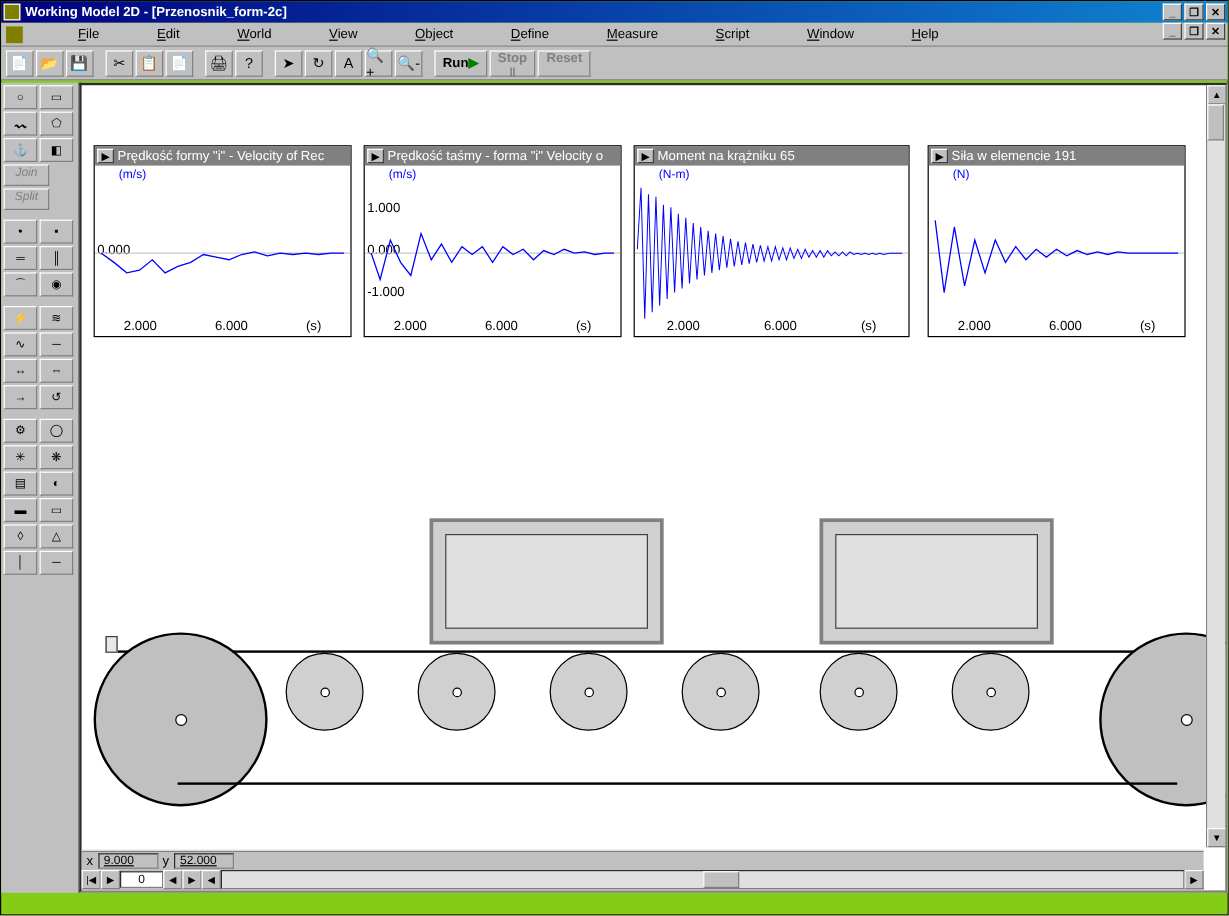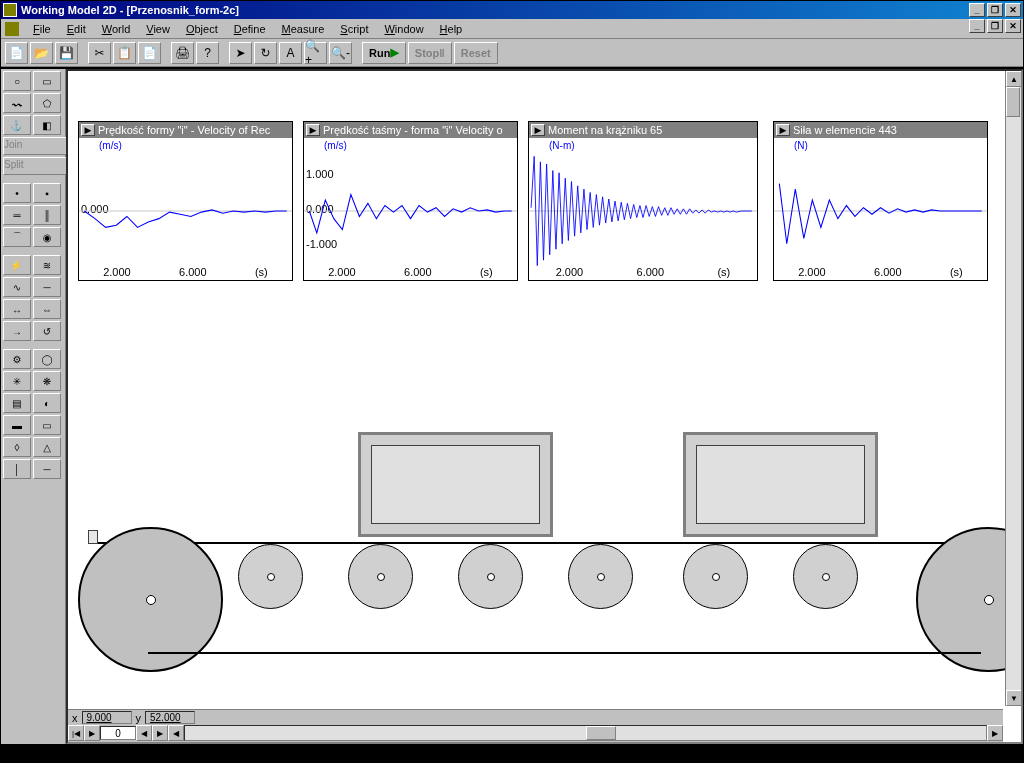--- a/index.html
+++ b/index.html
@@ -1,35 +1,35 @@
 <!DOCTYPE html>
 <html><head>
 <meta charset="utf-8">
 <style>
   * { box-sizing: border-box; margin: 0; padding: 0; font-family: "MS Sans Serif", Tahoma, sans-serif; font-size: 11px; }
   body { background: #c0c0c0; overflow: hidden; }
-  .win { width: 1024px; height: 763px; background: #000000; border: 1px solid #000; position: relative; }
+  .win { width: 1024px; height: 763px; background: #84cc16; border: 1px solid #000; position: relative; }
   .titlebar { height: 18px; background: linear-gradient(to right, #000080, #1084d0); color: #fff; display: flex; align-items: center; padding: 0 2px; font-weight: bold; }
   .titlebar .icon { width: 14px; height: 14px; background: #808000; margin-right: 4px; border: 1px solid #fff; }
   .titlebar .spacer { flex: 1; }
   .titlebar .ctrl { width: 16px; height: 14px; background: #c0c0c0; border: 1px solid #fff; border-right-color:#404040; border-bottom-color:#404040; margin-left: 2px; display:flex; align-items:center; justify-content:center; font-size:9px; font-family: Marlett, sans-serif; color:#000;}
   .menubar { height: 20px; background: #c0c0c0; display: flex; align-items: center; padding-left: 4px; border-bottom: 1px solid #808080; }
   .menubar .micon { width: 14px; height: 14px; background: #808000; margin-right: 6px; }
-  .menubar .mi { padding: 2px 8px; cursor: default; }
+  .menubar .mi { padding: 2px 8px; cursor: default; margin-left: 32px; }
   .menubar .mi u { text-decoration: underline; }
   .toolbar { height: 28px; background: #c0c0c0; display: flex; align-items: center; padding: 2px 4px; gap: 2px; border-bottom: 1px solid #808080; }
   .tb { width: 23px; height: 22px; background: #c0c0c0; border: 1px solid #fff; border-right-color:#808080; border-bottom-color:#808080; display:flex; align-items:center; justify-content:center; font-size:12px; }
   .tbsep { width: 6px; }
   .runbtn { height: 22px; padding: 0 6px; background:#c0c0c0; border:1px solid #fff; border-right-color:#808080; border-bottom-color:#808080; display:flex; align-items:center; font-weight:bold;}
-  .runbtn.dis { color:#808080; }
+  .runbtn.dis { color:#808080;flex-direction:column; }
   .workarea { position:absolute; top:68px; left:0; right:0; bottom:18px; display:flex; }
   .sidetools { width:65px; background:#c0c0c0; padding:2px; border-right:1px solid #808080; }
   .sidetools .row { display:flex; gap:2px; margin-bottom:2px; }
   .st { width:28px; height:20px; background:#c0c0c0; border:1px solid #fff; border-right-color:#808080; border-bottom-color:#808080; display:flex; align-items:center; justify-content:center; font-size:10px;}
-  .jbtn { width:65px; height:18px; background:#c0c0c0; border:1px solid #fff; border-right-color:#808080; border-bottom-color:#808080; margin-bottom:2px; color:#808080; font-size:10px; padding-top:1px;}
+  .jbtn { width:38px; height:18px; background:#c0c0c0; border:1px solid #fff; border-right-color:#808080; border-bottom-color:#808080; margin-bottom:2px; text-align:center; color:#808080; font-size:10px; padding-top:1px;font-style:italic;}
   .canvas { flex:1; background:#fff; position:relative; border:2px inset #808080; overflow:hidden;}
   .panel { position:absolute; background:#fff; border:1px solid #000; }
   .panel .ptitle { height:16px; background:#808080; color:#fff; display:flex; align-items:center; padding:0 2px; font-size:10px;}
   .panel .ptitle .arrow { width:14px; height:12px; background:#c0c0c0; border:1px solid #fff; border-right-color:#404040; border-bottom-color:#404040; margin-right:3px; display:flex; align-items:center; justify-content:center; color:#000; font-size:9px;}
   .panel .pbody { padding:4px; position:relative; height:calc(100% - 16px);}
   .panel .unit { color:#0000ff; font-size:10px; position:absolute; top:2px; left:20px;}
   .xaxis { position:absolute; bottom:2px; left:0; right:0; display:flex; justify-content:space-around; font-size:10px; color:#000;}
   .yaxis { position:absolute; top:18px; left:2px; bottom:18px; font-size:10px; display:flex; flex-direction:column; justify-content:space-around;}
   svg.plot { position:absolute; top:2px; left:0; right:0; bottom:0; width:100%; height:100%;}
   .statusbar { position:absolute; bottom:0; left:65px; right:18px; height:36px; background:#c0c0c0; border-top:1px solid #fff; display:flex; flex-direction:column;}
@@ -255,21 +255,21 @@
               <span>2.000</span>
               <span>6.000</span>
               <span>(s)</span>
             </div>
         </div>
       </div>
 
       <div class="panel" style="left:705px; top:50px; width:215px; height:160px;">
         <div class="ptitle">
             <div class="arrow">▶</div>
-            <span>Siła w elemencie 443</span>
+            <span>Siła w elemencie 191</span>
           </div>
         <div class="pbody">
           <span class="unit">(N)</span>
           <svg class="plot" viewBox="0 0 200 130" preserveAspectRatio="none">
             <line x1="0" y1="65" x2="200" y2="65" stroke="#c8c8c8"></line>
             <polyline fill="none" stroke="#0000ff" stroke-width="1" points="5,40 12,95 20,45 28,90 36,55 44,80 52,55 60,72 68,60 76,70 84,62 92,68 100,62 108,67 116,63 124,66 132,64 140,66 148,64 156,65 164,65 172,65 180,65 188,65 195,65"></polyline>
           </svg>
           <div class="xaxis">
               <span>2.000</span>
               <span>6.000</span>

